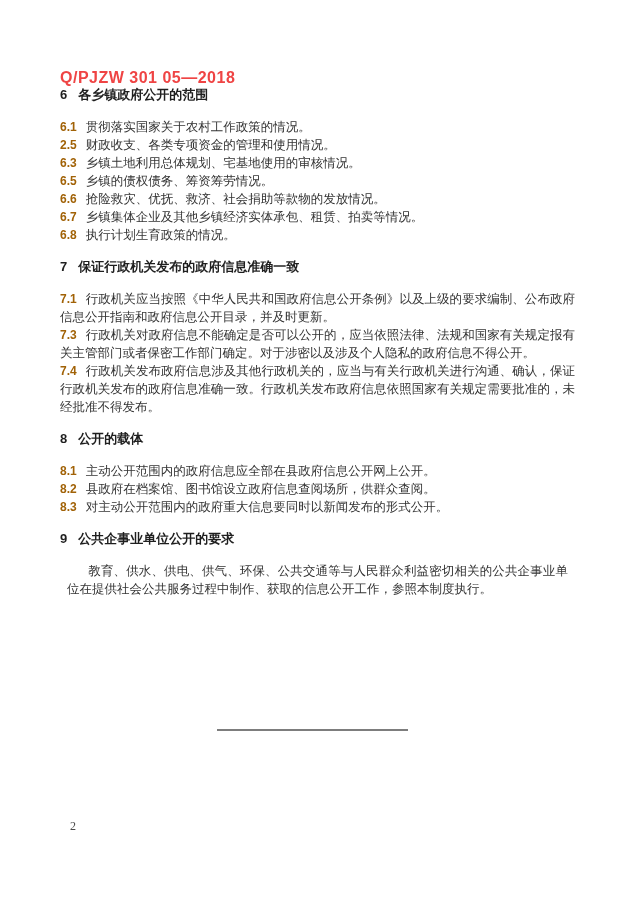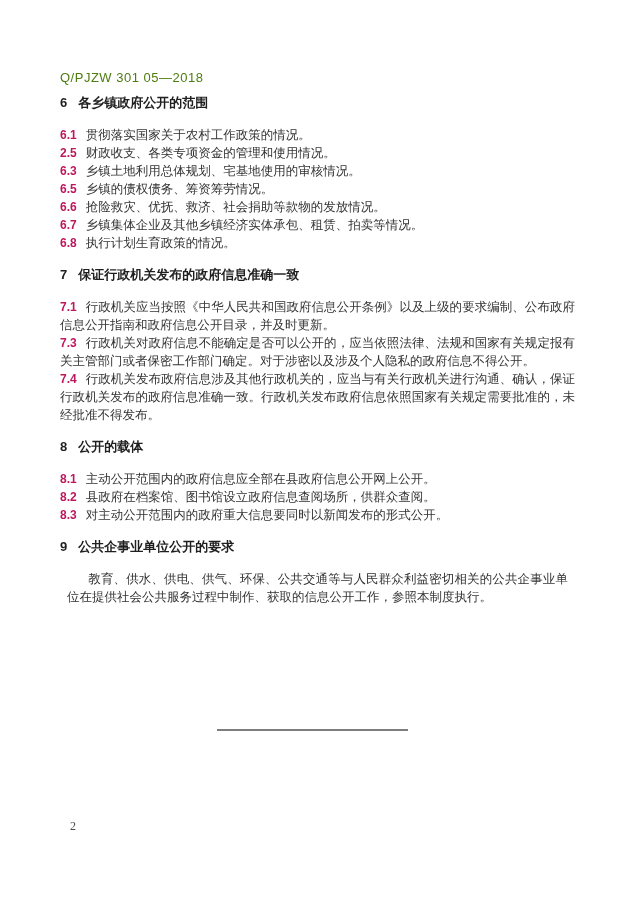--- a/index.html
+++ b/index.html
@@ -13,48 +13,48 @@
     width: 635px;
     height: 898px;
     background: #ffffff;
     padding: 70px 60px 0 60px;
     overflow: hidden;
     color: #2e2e2e;
     font-family: "Liberation Serif", "DejaVu Serif", serif;
   }
   .header-code {
     font-family: "Liberation Sans", "DejaVu Sans", sans-serif;
-    font-weight: normal;
-    font-size: 13px;
+    font-weight: bold;
+    font-size: 16px;
     letter-spacing: 0.5px;
-    color: #4d7c0f;
+    color: #ef4444;
     line-height: 16px;
   }
   .sec-heading {
     font-family: "Liberation Sans", "DejaVu Sans", sans-serif;
     font-weight: bold;
     font-size: 13px;
     color: #1f1f1f;
     line-height: 18px;
     margin: 14px 0 14px 0;
   }
   .sec-heading .sec-num { margin-right: 0.85em; }
-  .first-heading { margin-top: 8px; }
+  .first-heading { margin-top: 0; }
   .clause {
     margin: 0;
     font-size: 12.5px;
     line-height: 18px;
     text-align: justify;
     color: #333333;
   }
   .clause-num {
     font-family: "Liberation Sans", "DejaVu Sans", sans-serif;
     font-weight: bold;
     font-size: 12px;
-    color: #be185d;
+    color: #a16207;
     margin-right: 0.75em;
   }
   .body-paragraph {
     margin: 7px;
     font-size: 12.5px;
     line-height: 18px;
     text-align: justify;
     text-indent: 1.7em;
     color: #333333;
   }

